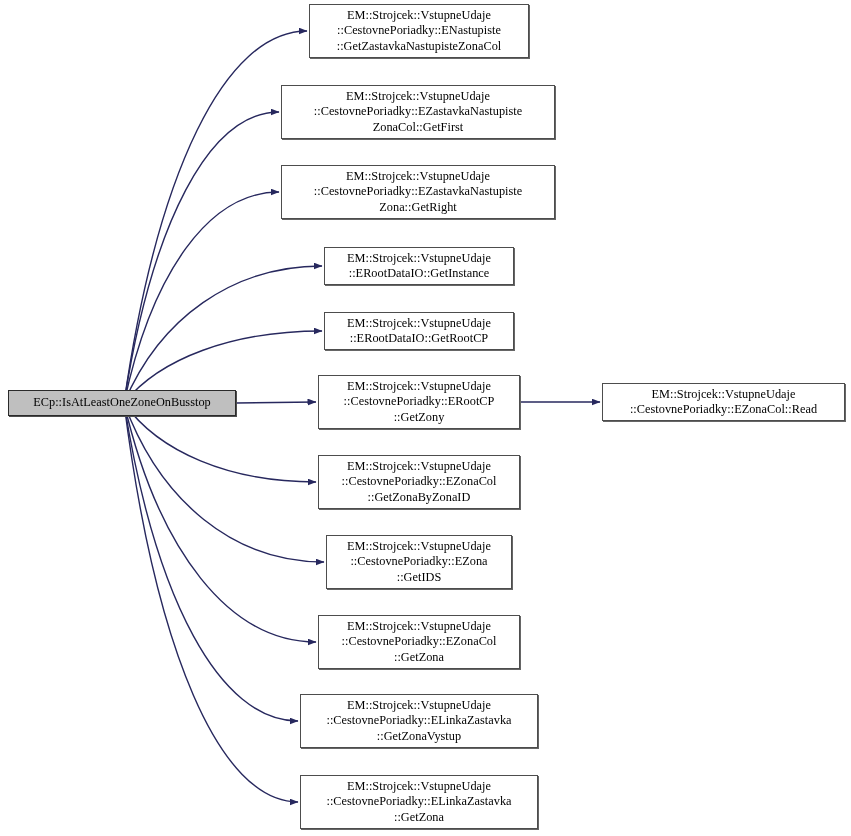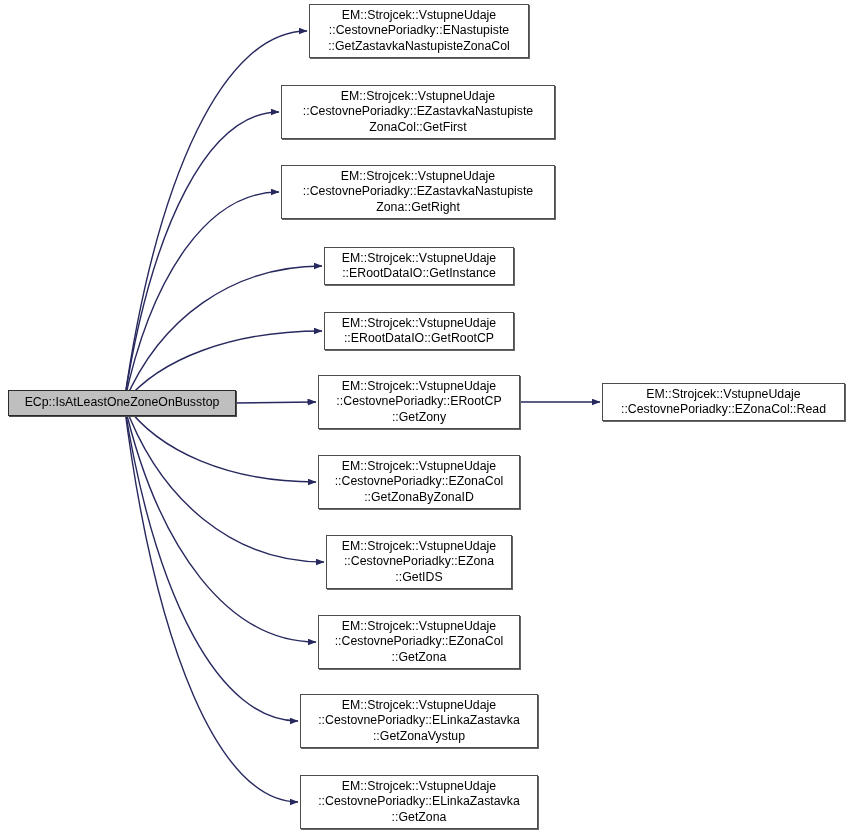--- a/index.html
+++ b/index.html
@@ -32,20 +32,21 @@
     text-align: center;
     background: #ffffff;
     border: 1px solid #4d4d4d;
     box-shadow: 1px 1px 0 0 #666666;
     font-size: 12.3px;
     line-height: 15.4px;
     color: #000000;
     letter-spacing: 0.02px;
     white-space: pre-line;
     padding: 2px 4px;
+    font-family: Liberation Serif, serif;
   }
   .node.source {
     background: #bfbfbf;
     border: 1px solid #2a2a2a;
     box-shadow: 1px 1px 0 0 #4d4d4d;
     align-items: center;
   }
   .node-label {
     display: block;
     width: 100%;

